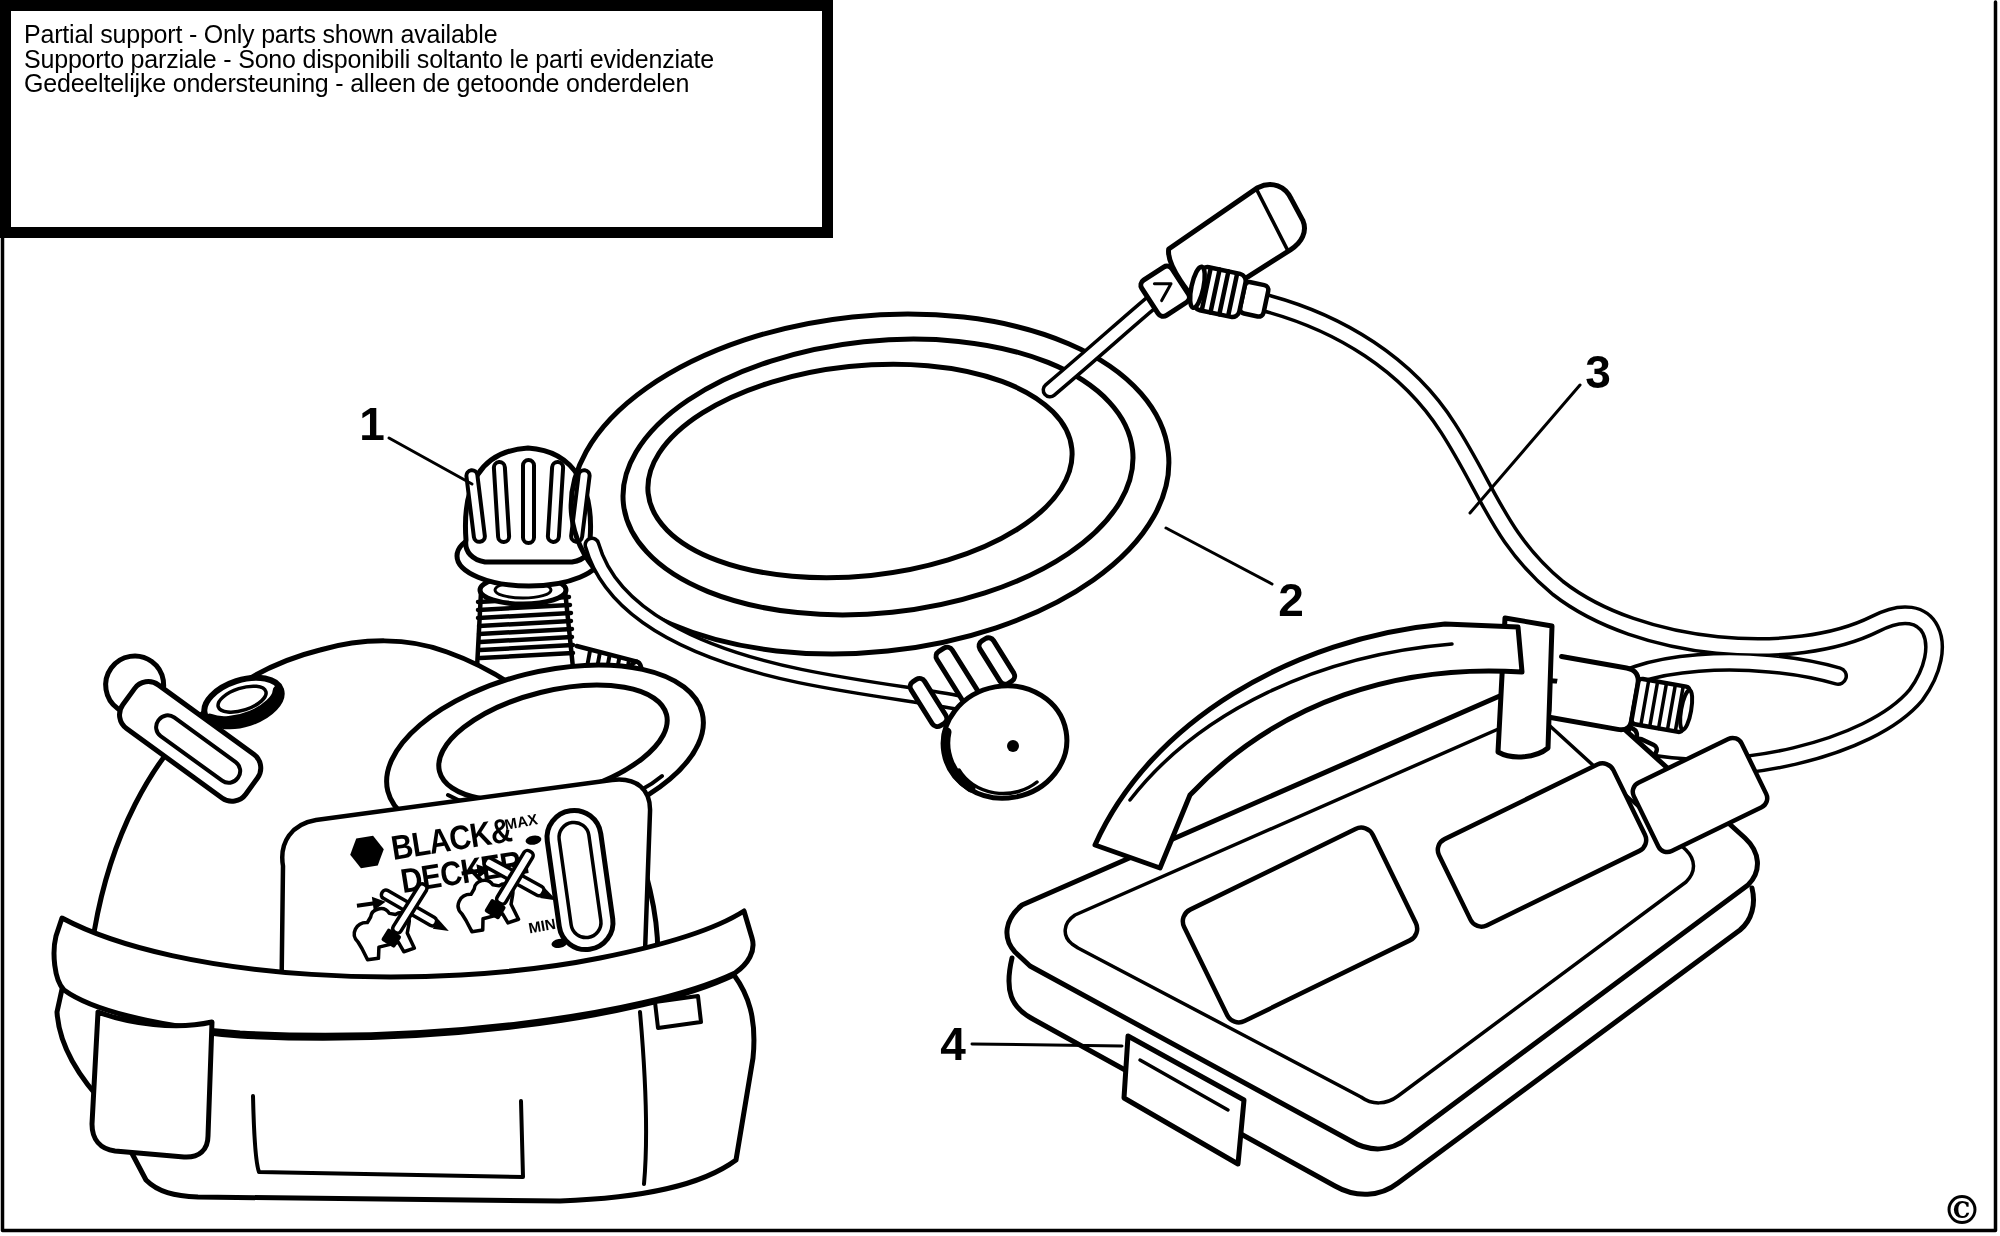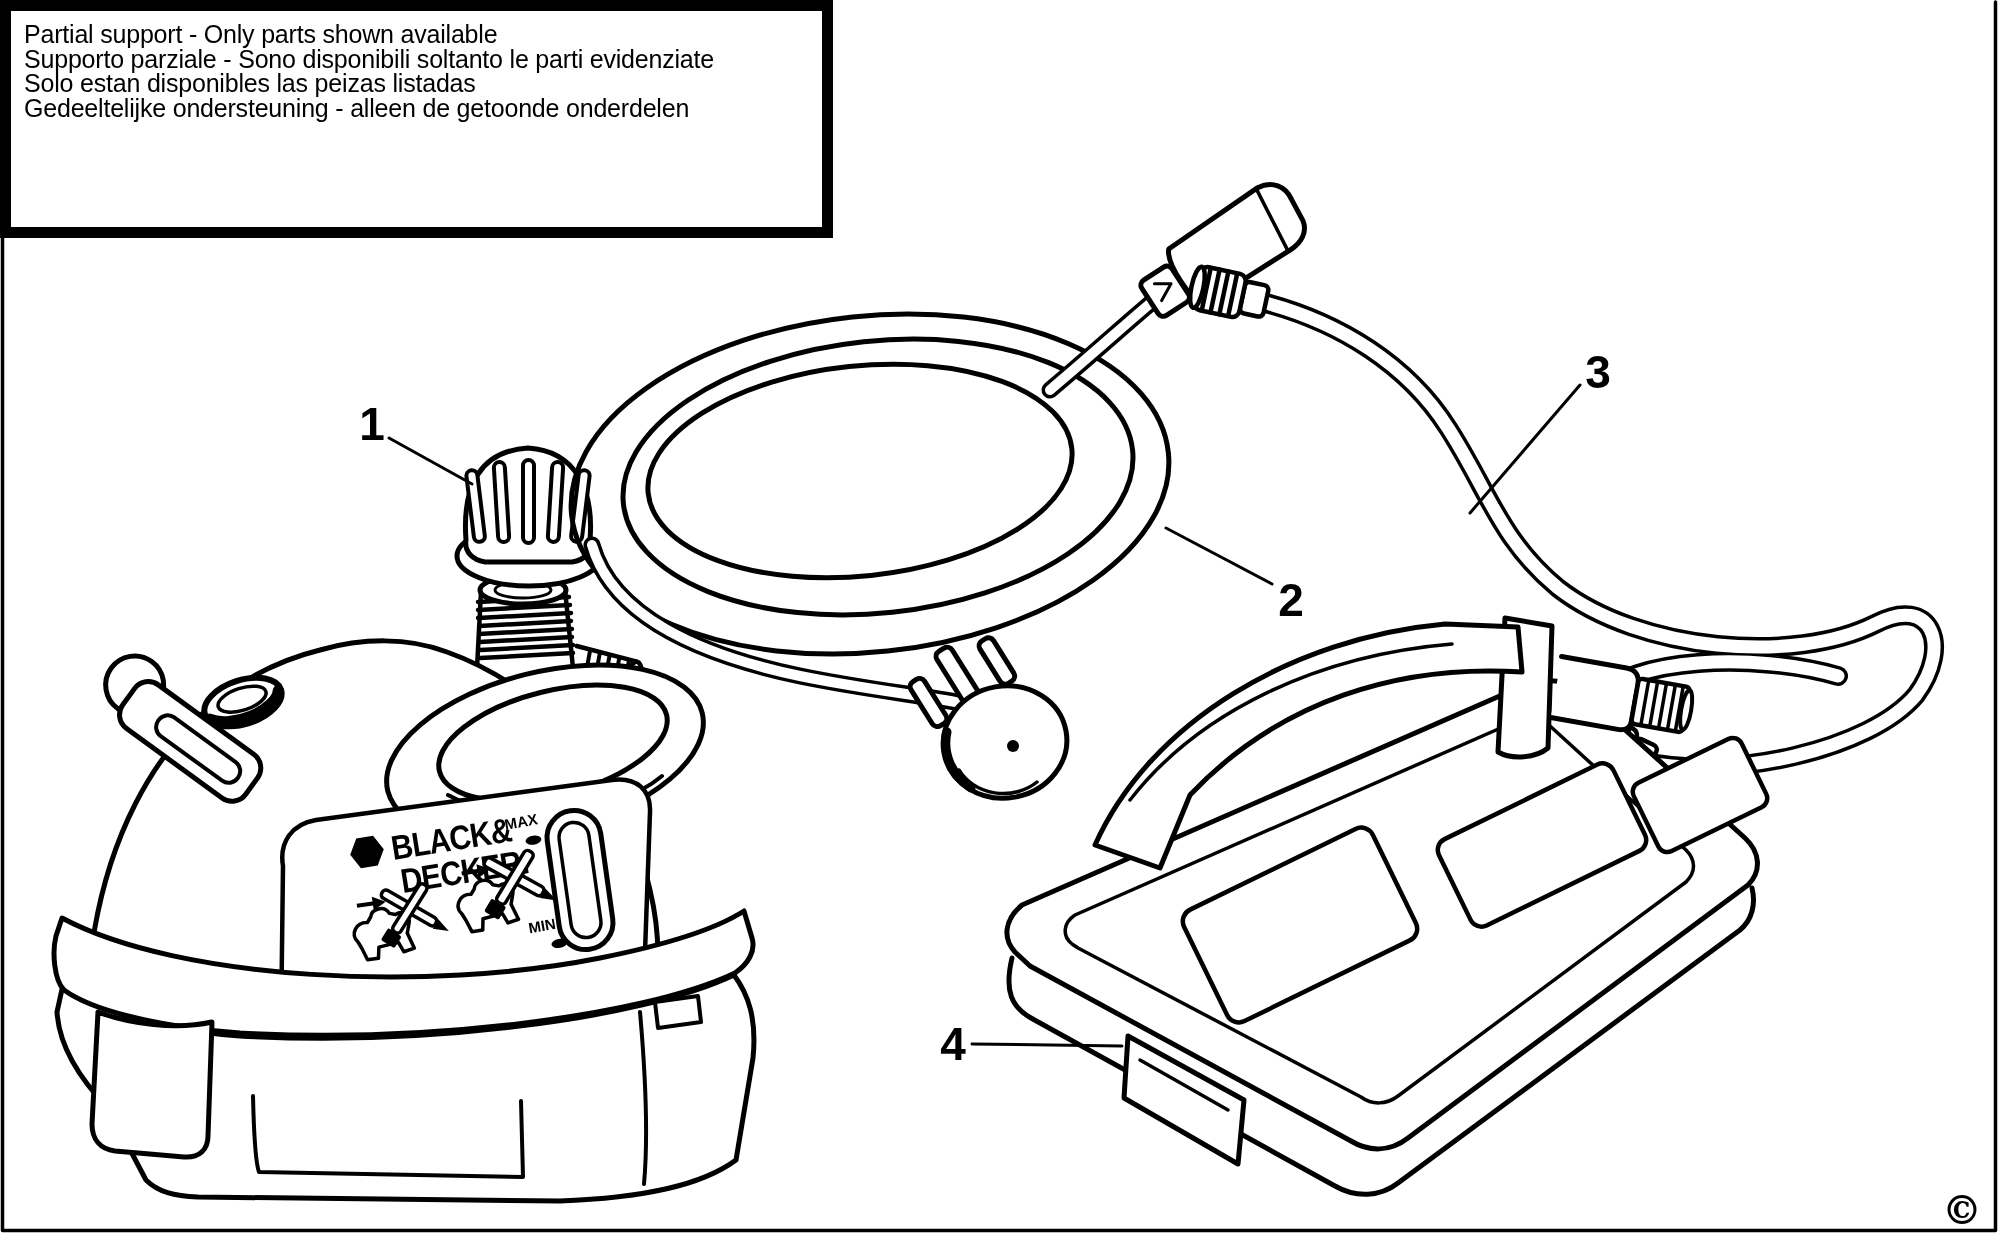--- a/index.html
+++ b/index.html
@@ -15,21 +15,20 @@
   .marking{font-family:"Liberation Sans",sans-serif;font-weight:bold;fill:#000;}
 </style>
 </head>
 <body>
 
 <div class="page">
 
   <div class="notice-box">
     <div class="notice-line">Partial support - Only parts shown available</div>
     <div class="notice-line">Supporto parziale - Sono disponibili soltanto le parti evidenziate</div>
-    <div class="notice-line">Solo estan disponibles las peizas listadas</div>
     <div class="notice-line">Gedeeltelijke ondersteuning - alleen de getoonde onderdelen</div>
   </div>
 
   <svg class="diagram-svg" viewBox="0 0 2000 1236">
     <g fill="none" stroke="#000" stroke-linecap="round" stroke-linejoin="round">
 
       <g>
         <path d="M2.5 238 V1230.5 H1995.5 V2" stroke-width="3.5"></path>
       </g>
 

